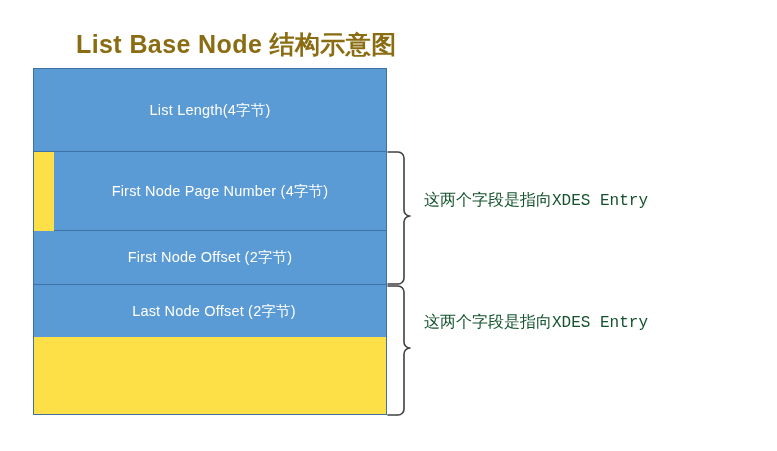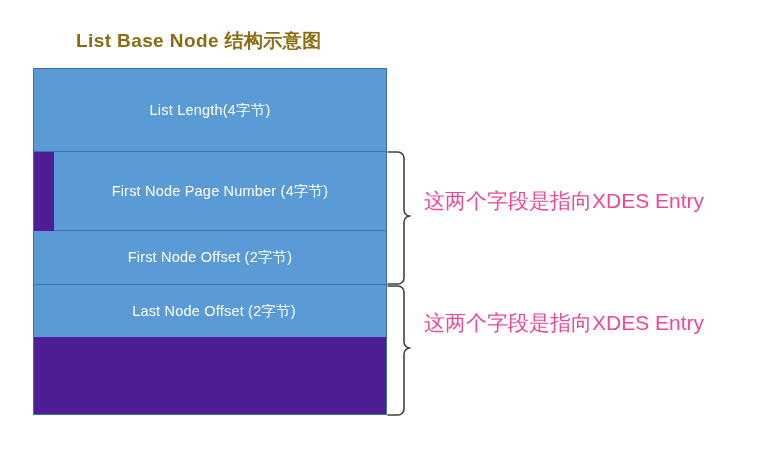--- a/index.html
+++ b/index.html
@@ -20,36 +20,36 @@
     inset: 0;
   }
 
   
   #diagram-title {
     position: absolute;
     left: 76px;
     top: 28px;
     font-family: "Liberation Sans", sans-serif;
     font-weight: bold;
-    font-size: 19px;
+    font-size: 25px;
     letter-spacing: 0.4px;
     color: #8a6d12;
     white-space: nowrap;
   }
 
   
   #struct-table {
     position: absolute;
     left: 33px;
     top: 68px;
     width: 354px;
     height: 347px;
     box-sizing: border-box;
     border: 1px solid #3f72a4;
-    background: #4c1d95;
+    background: #fde047;
     display: flex;
     flex-direction: column;
   }
 
   .struct-row {
     box-sizing: border-box;
     background: #5b9bd5;
     color: #ffffff;
     display: flex;
     align-items: center;
@@ -81,24 +81,24 @@
     display: block;
     overflow: visible;
   }
   #brace-head { top: 150px; height: 136px; }
   #brace-tail { top: 284px; height: 133px; }
 
   
   .annotation {
     position: absolute;
     left: 424px;
-    font-family: Liberation Sans, sans-serif;
-    font-size: 21px;
+    font-family: Liberation Mono, monospace;
+    font-size: 16px;
     line-height: 30px;
-    color: #ec4899;
+    color: #14532d;
     white-space: nowrap;
   }
   #annotation-head { top: 186px; }
   #annotation-tail { top: 308px; }
 
   .annotation-line { display: block; }
 </style>
 </head>
 <body>
 

